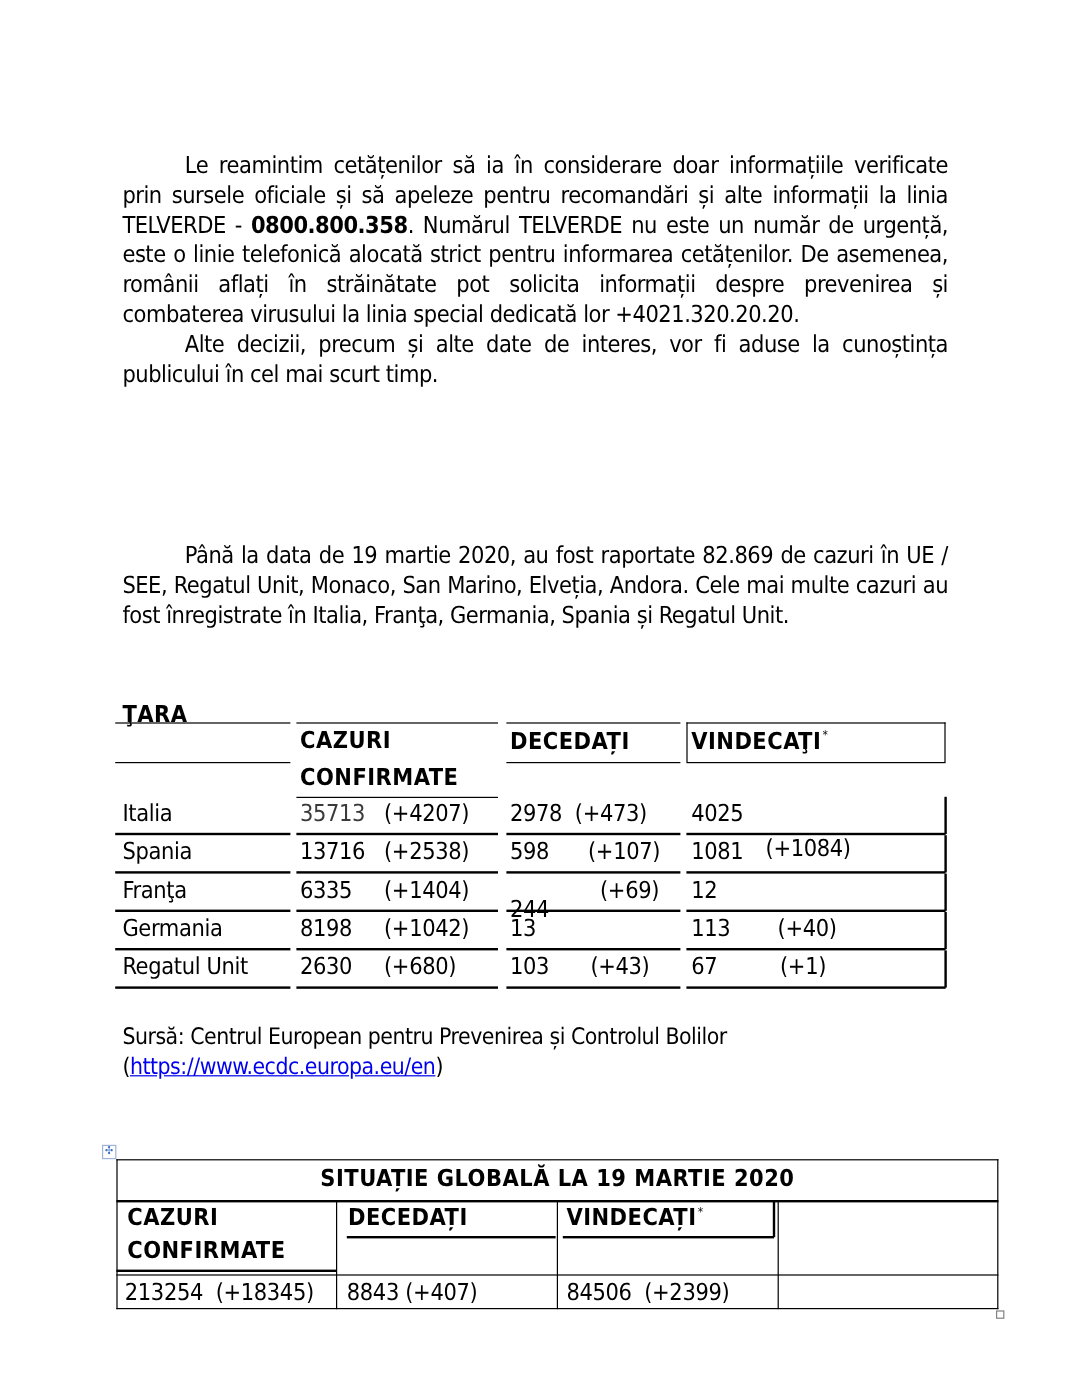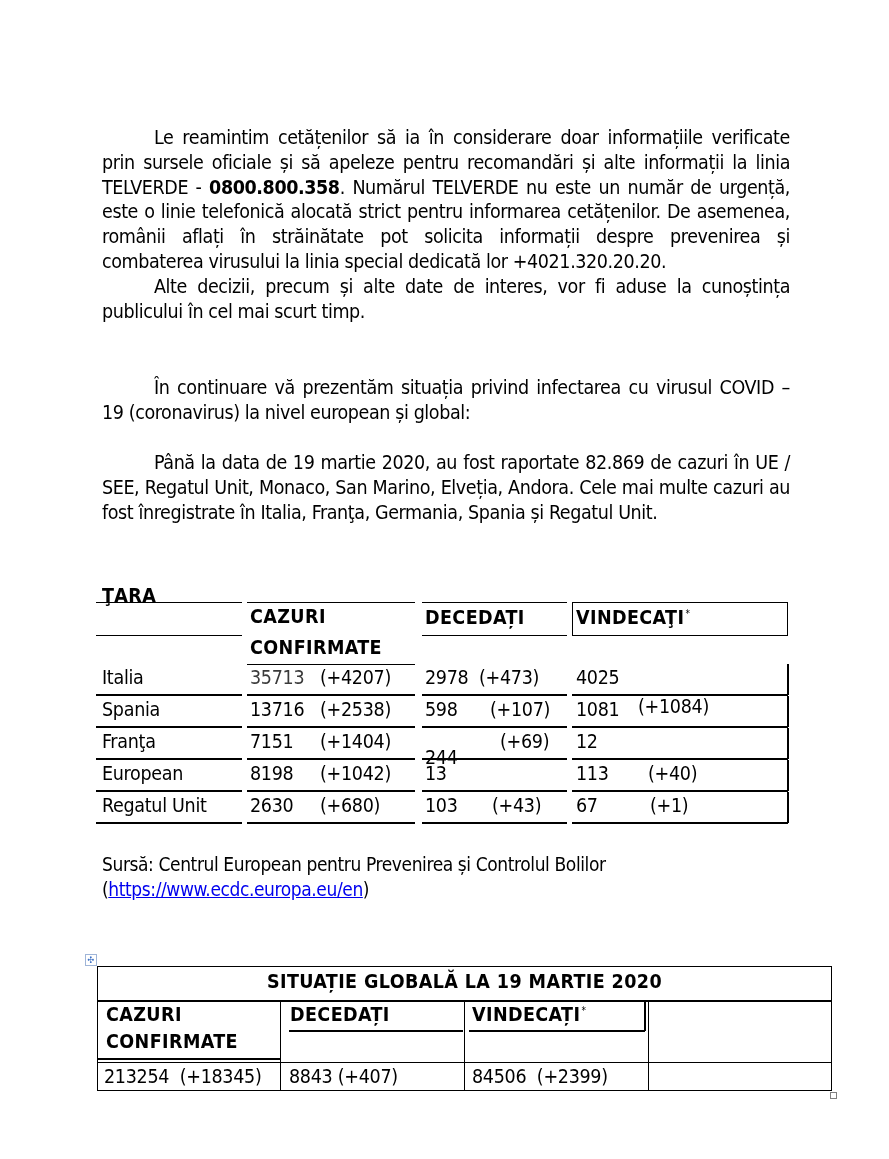--- a/index.html
+++ b/index.html
@@ -31,23 +31,20 @@
 </head>
 <body>
 
 <div class="page">
 
   <div class="para" style="top:126px;">
     <p class="indent"><span>Le reamintim cetățenilor să ia în considerare doar informațiile verificate prin sursele oficiale și să apeleze pentru recomandări și alte informații la linia TELVERDE - </span><span class="bold">0800.800.358</span><span>. Numărul TELVERDE nu este un număr de urgență, este o linie telefonică alocată strict pentru informarea cetățenilor. De asemenea, românii aflați în străinătate pot solicita informații despre prevenirea și combaterea virusului la linia special dedicată lor +4021.320.20.20.</span></p>
     <p class="indent">Alte decizii, precum și alte date de interes, vor fi aduse la cunoștința publicului în cel mai scurt timp.</p>
   </div>
 
-  <div class="para" style="top:376px;">
-    <p class="indent">În continuare vă prezentăm situația privind infectarea cu virusul COVID – 19 (coronavirus) la nivel european și global:</p>
-  </div>
 
   <div class="para" style="top:451px;">
     <p class="indent">Până la data de 19 martie 2020, au fost raportate 82.869  de cazuri în UE / SEE, Regatul Unit, Monaco, San Marino, Elveția, Andora. Cele mai multe cazuri au fost înregistrate în Italia, Franţa, Germania, Spania și Regatul Unit.</p>
   </div>
 
   <div>
 
     <div class="cell hdr" style="left:102px; top:584px;">ŢARA</div>
     <div class="cell hdr" style="left:250px; top:605px;">CAZURI</div>
     <div class="cell hdr" style="left:250px; top:636px;">CONFIRMATE</div>
@@ -88,33 +85,33 @@
           <div class="cell" style="left: 490px; top: 698px;">(+107)</div>
           <div class="cell" style="left: 576px; top: 698px;">1081</div>
           <div class="hline" style="left: 96px; top: 726px; width: 146px;"></div>
           <div class="hline" style="left: 247px; top: 726px; width: 168px;"></div>
           <div class="hline" style="left: 422px; top: 726px; width: 145px;"></div>
           <div class="hline" style="left: 572px; top: 726px; width: 216px;"></div>
           <div class="vline" style="left: 787px; top: 696px; height: 31px;"></div>
         </div>
         <div>
           <div class="cell" style="left: 102px; top: 730px;">Franţa</div>
-          <div class="cell" style="left: 250px; top: 730px;">7151</div>
+          <div class="cell" style="left: 250px; top: 730px;">6335</div>
           <div class="cell" style="left: 320px; top: 730px;">(+1404)</div>
           <div class="cell" style="left: 425px; top: 746px;">244</div>
           <div class="cell" style="left: 500px; top: 730px;">(+69)</div>
           <div class="cell" style="left: 576px; top: 730px;">12</div>
           <div class="hline" style="left: 96px; top: 758px; width: 146px;"></div>
           <div class="hline" style="left: 247px; top: 758px; width: 168px;"></div>
           <div class="hline" style="left: 422px; top: 758px; width: 145px;"></div>
           <div class="hline" style="left: 572px; top: 758px; width: 216px;"></div>
           <div class="vline" style="left: 787px; top: 728px; height: 31px;"></div>
         </div>
         <div>
-          <div class="cell" style="left: 102px; top: 762px;">European</div>
+          <div class="cell" style="left: 102px; top: 762px;">Germania</div>
           <div class="cell" style="left: 250px; top: 762px;">8198</div>
           <div class="cell" style="left: 320px; top: 762px;">(+1042)</div>
           <div class="cell" style="left: 425px; top: 762px;">13</div>
           <div class="cell" style="left: 576px; top: 762px;">113</div>
           <div class="cell" style="left: 648px; top: 762px;">(+40)</div>
           <div class="hline" style="left: 96px; top: 790px; width: 146px;"></div>
           <div class="hline" style="left: 247px; top: 790px; width: 168px;"></div>
           <div class="hline" style="left: 422px; top: 790px; width: 145px;"></div>
           <div class="hline" style="left: 572px; top: 790px; width: 216px;"></div>
           <div class="vline" style="left: 787px; top: 760px; height: 31px;"></div>

